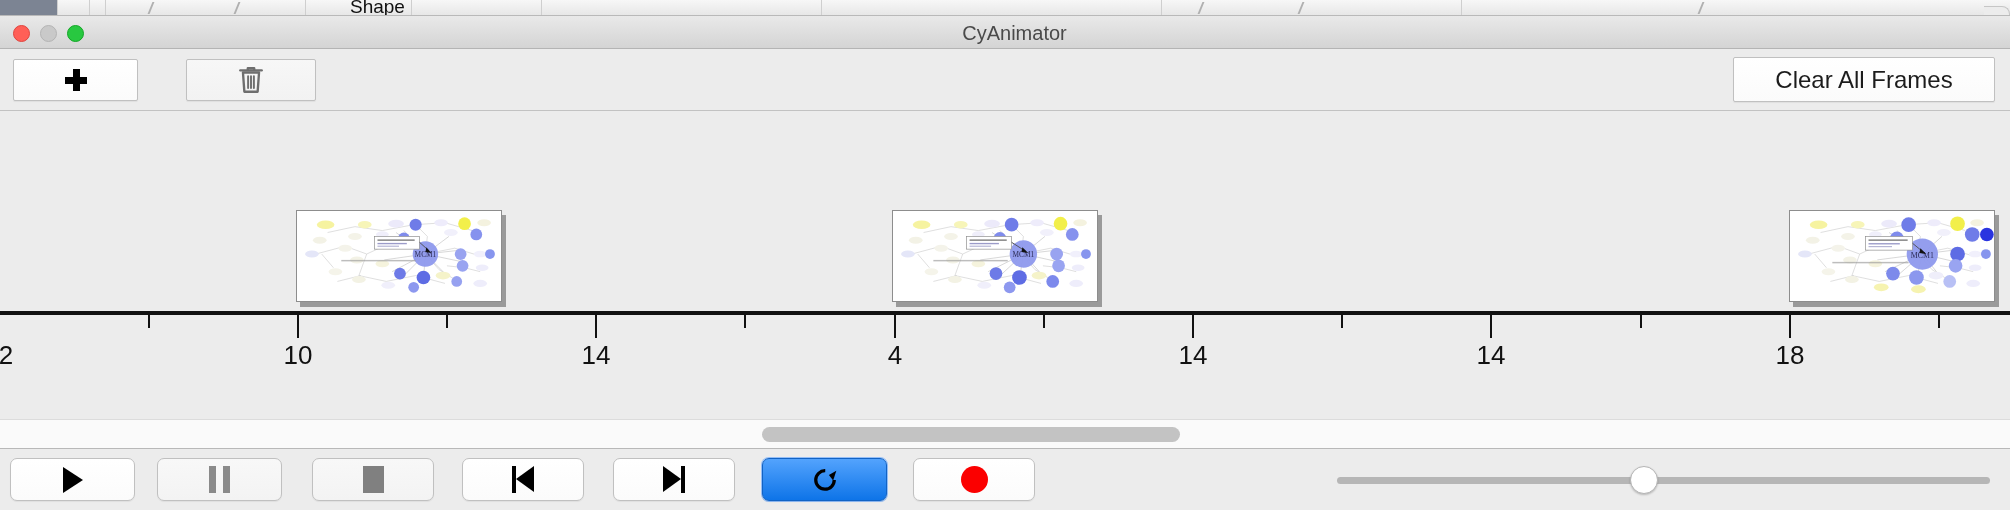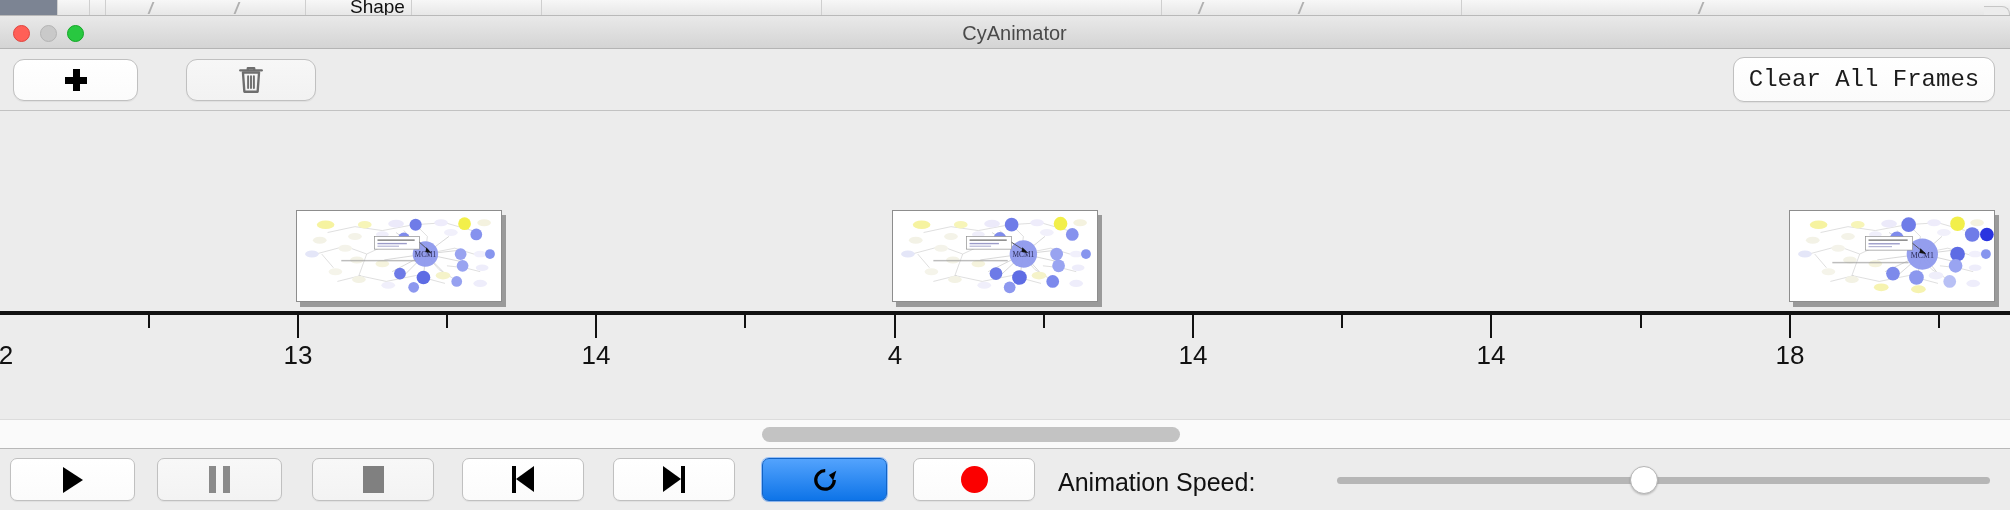--- a/index.html
+++ b/index.html
@@ -56,26 +56,26 @@
     font-family: "Liberation Sans", sans-serif;
     margin-left: 19px;
   }
 
   
   .toolbar {
     position: absolute; left: 0; top: 49px; width: 2010px; height: 62px;
     background: #ececec; border-bottom: 1px solid #c2c2c2;
   }
   .btn {
-    position: absolute; border: 1px solid #c0c0c0; border-radius: 11px;
+    position: absolute; border: 1px solid #c0c0c0; border-radius: 2px;
     background: linear-gradient(#ffffff, #fbfbfb);
     display: flex; align-items: center; justify-content: center;
     box-shadow: 0 1px 1px rgba(0,0,0,0.06);
     cursor: pointer; font-size: 22px; color: #1c1c1c;
-    font-family: Liberation Mono, monospace;
+    font-family: Liberation Sans, sans-serif;
   }
   .btn.muted { background: linear-gradient(#f7f7f7, #f2f2f2); }
   .btn-add   { left: 13px;  top: 10px; width: 125px; height: 42px; }
   .btn-del   { left: 186px; top: 10px; width: 130px; height: 42px; }
   .btn-clear { left: 1733px; top: 8px; width: 262px; height: 45px; font-size: 24px; }
 
   .glyph-plus {
     position: relative; width: 22px; height: 22px;
   }
   .glyph-plus::before, .glyph-plus::after {
@@ -457,21 +457,21 @@
     <span class="tick major" style="left:894px;"></span>
     <span class="tick minor" style="left:1043px;"></span>
     <span class="tick major" style="left:1192px;"></span>
     <span class="tick minor" style="left:1341px;"></span>
     <span class="tick major" style="left:1490px;"></span>
     <span class="tick minor" style="left:1640px;"></span>
     <span class="tick major" style="left:1789px;"></span>
     <span class="tick minor" style="left:1938px;"></span>
 
     <span class="tick-label" style="left:6px;">2</span>
-    <span class="tick-label" style="left:298px;">13</span>
+    <span class="tick-label" style="left:298px;">10</span>
     <span class="tick-label" style="left:596px;">14</span>
     <span class="tick-label" style="left:895px;">4</span>
     <span class="tick-label" style="left:1193px;">14</span>
     <span class="tick-label" style="left:1491px;">14</span>
     <span class="tick-label" style="left:1790px;">18</span>
 
   </div>
 
   <div class="scrollrow">
     <div class="scrollthumb" style="left:762px;width:418px;"></div>
@@ -505,21 +505,20 @@
     <div class="pbtn active" style="left:762px;width:125px;">
       <svg width="30" height="30" viewBox="0 0 24 24">
         <path d="M12.2 4.6 A7.4 7.4 0 1 0 19.4 12" stroke="#000" stroke-width="2.6" fill="none" stroke-linecap="butt"></path>
         <path d="M19.6 4.2 L19.6 12.4 L15.0 9.2 Z" fill="#000" transform="rotate(18 19 9)"></path>
       </svg>
     </div>
     <div class="pbtn" style="left:913px;width:122px;">
       <span class="ic-record"></span>
     </div>
 
-    <span class="speed-label" style="left:1058px;">Animation Speed:</span>
 
     <div class="slider" style="left:1337px;width:653px;">
       <span class="slider-track"></span>
       <span class="slider-knob" style="left:47%;"></span>
     </div>
   </div>
 
 </div>
 
 </body></html>

